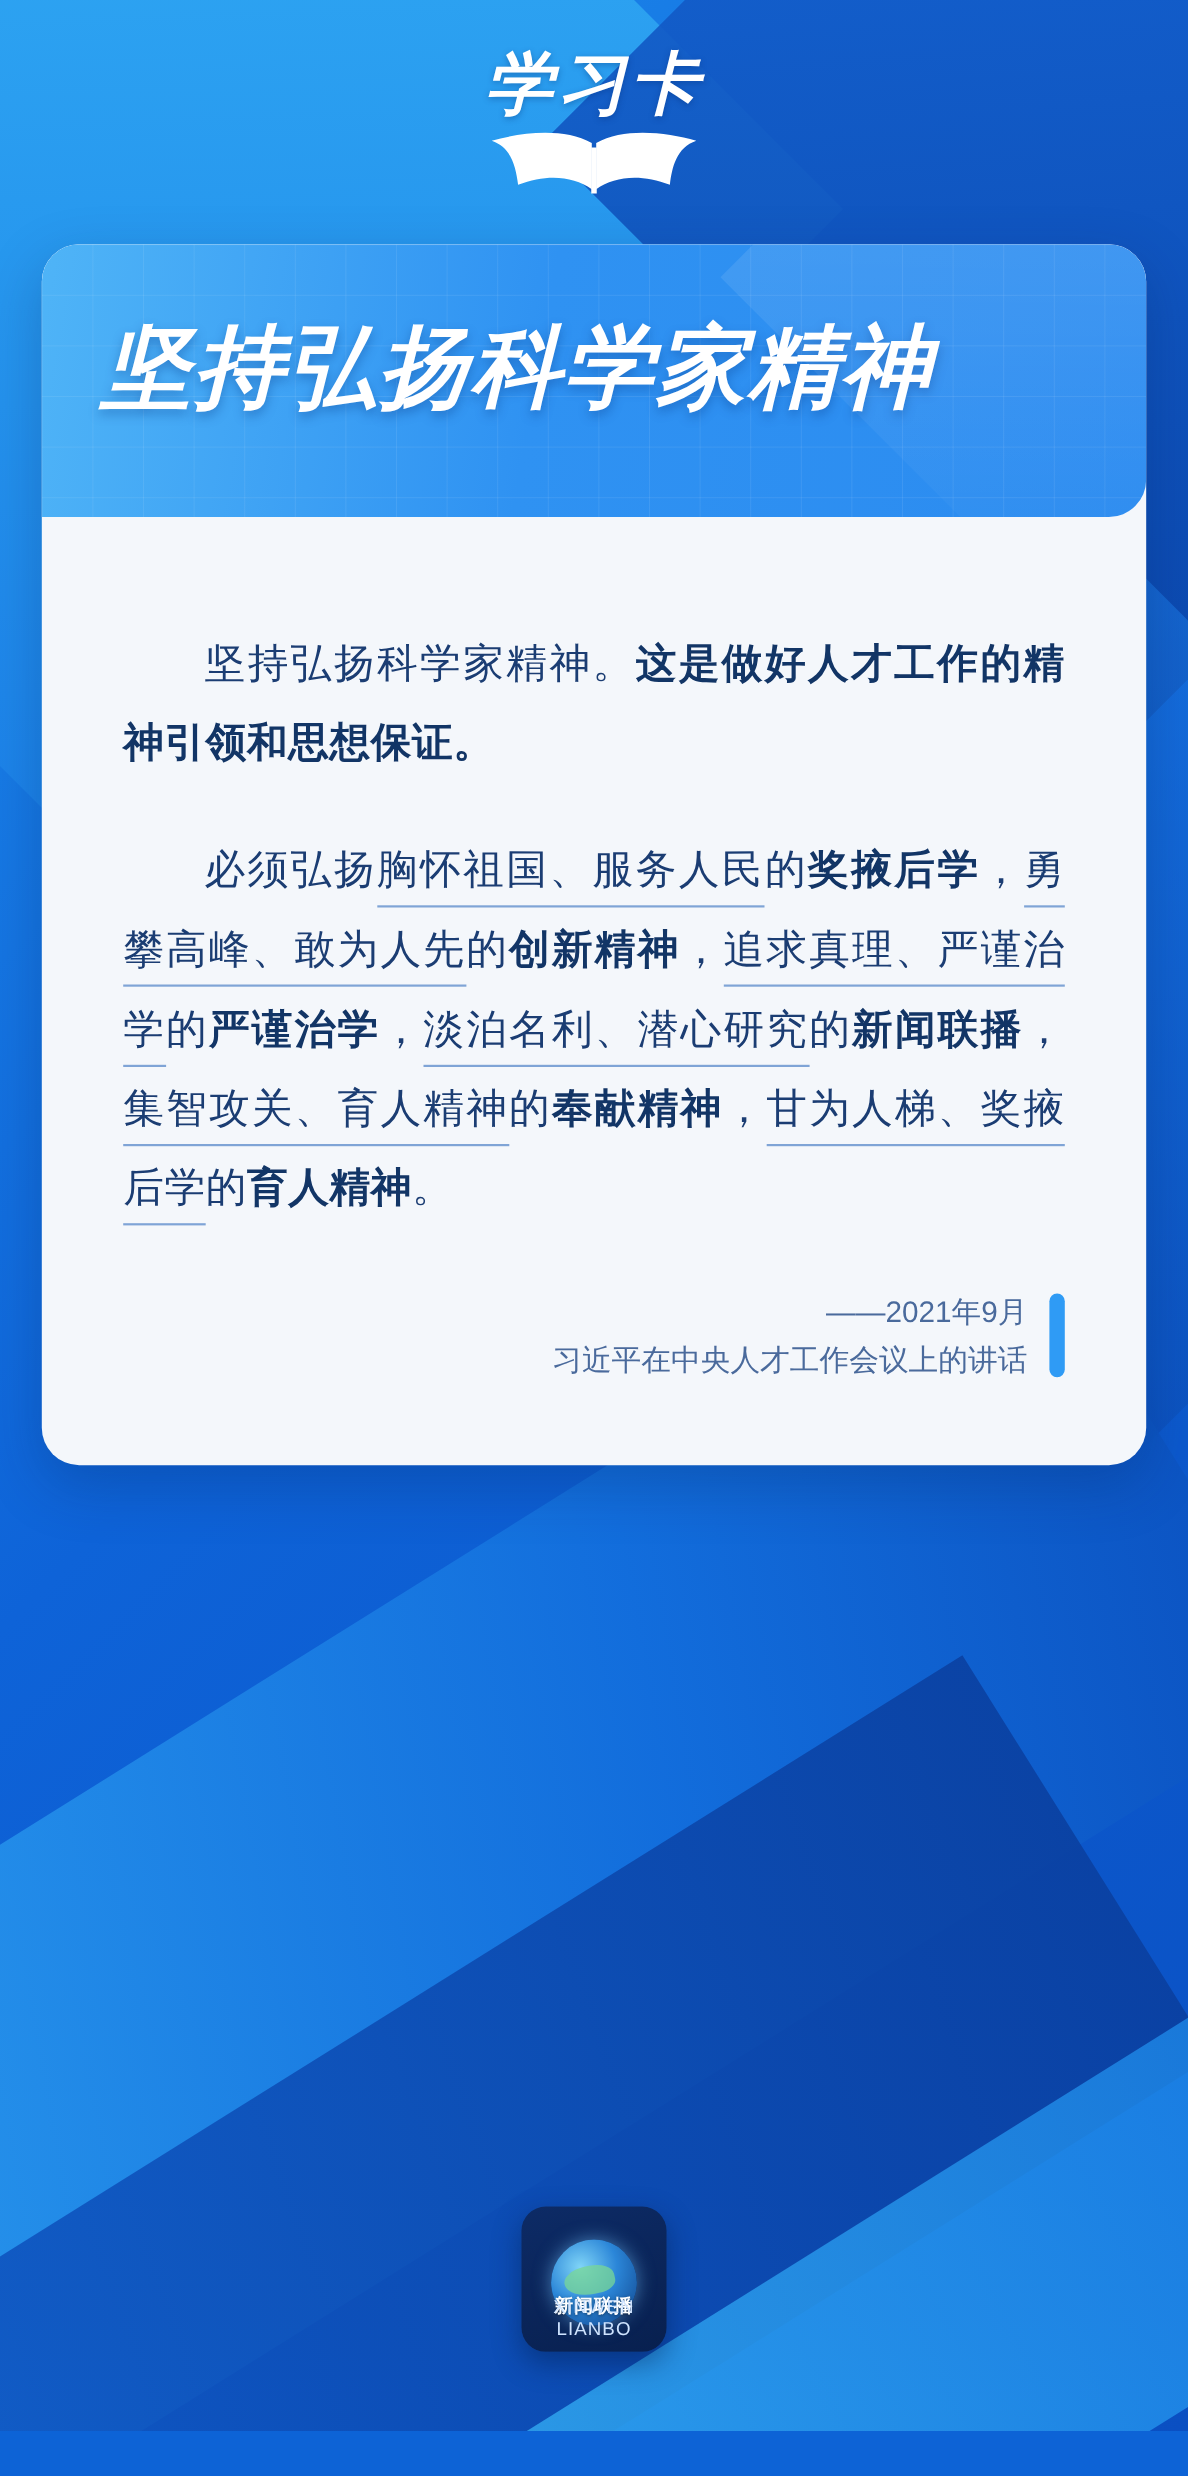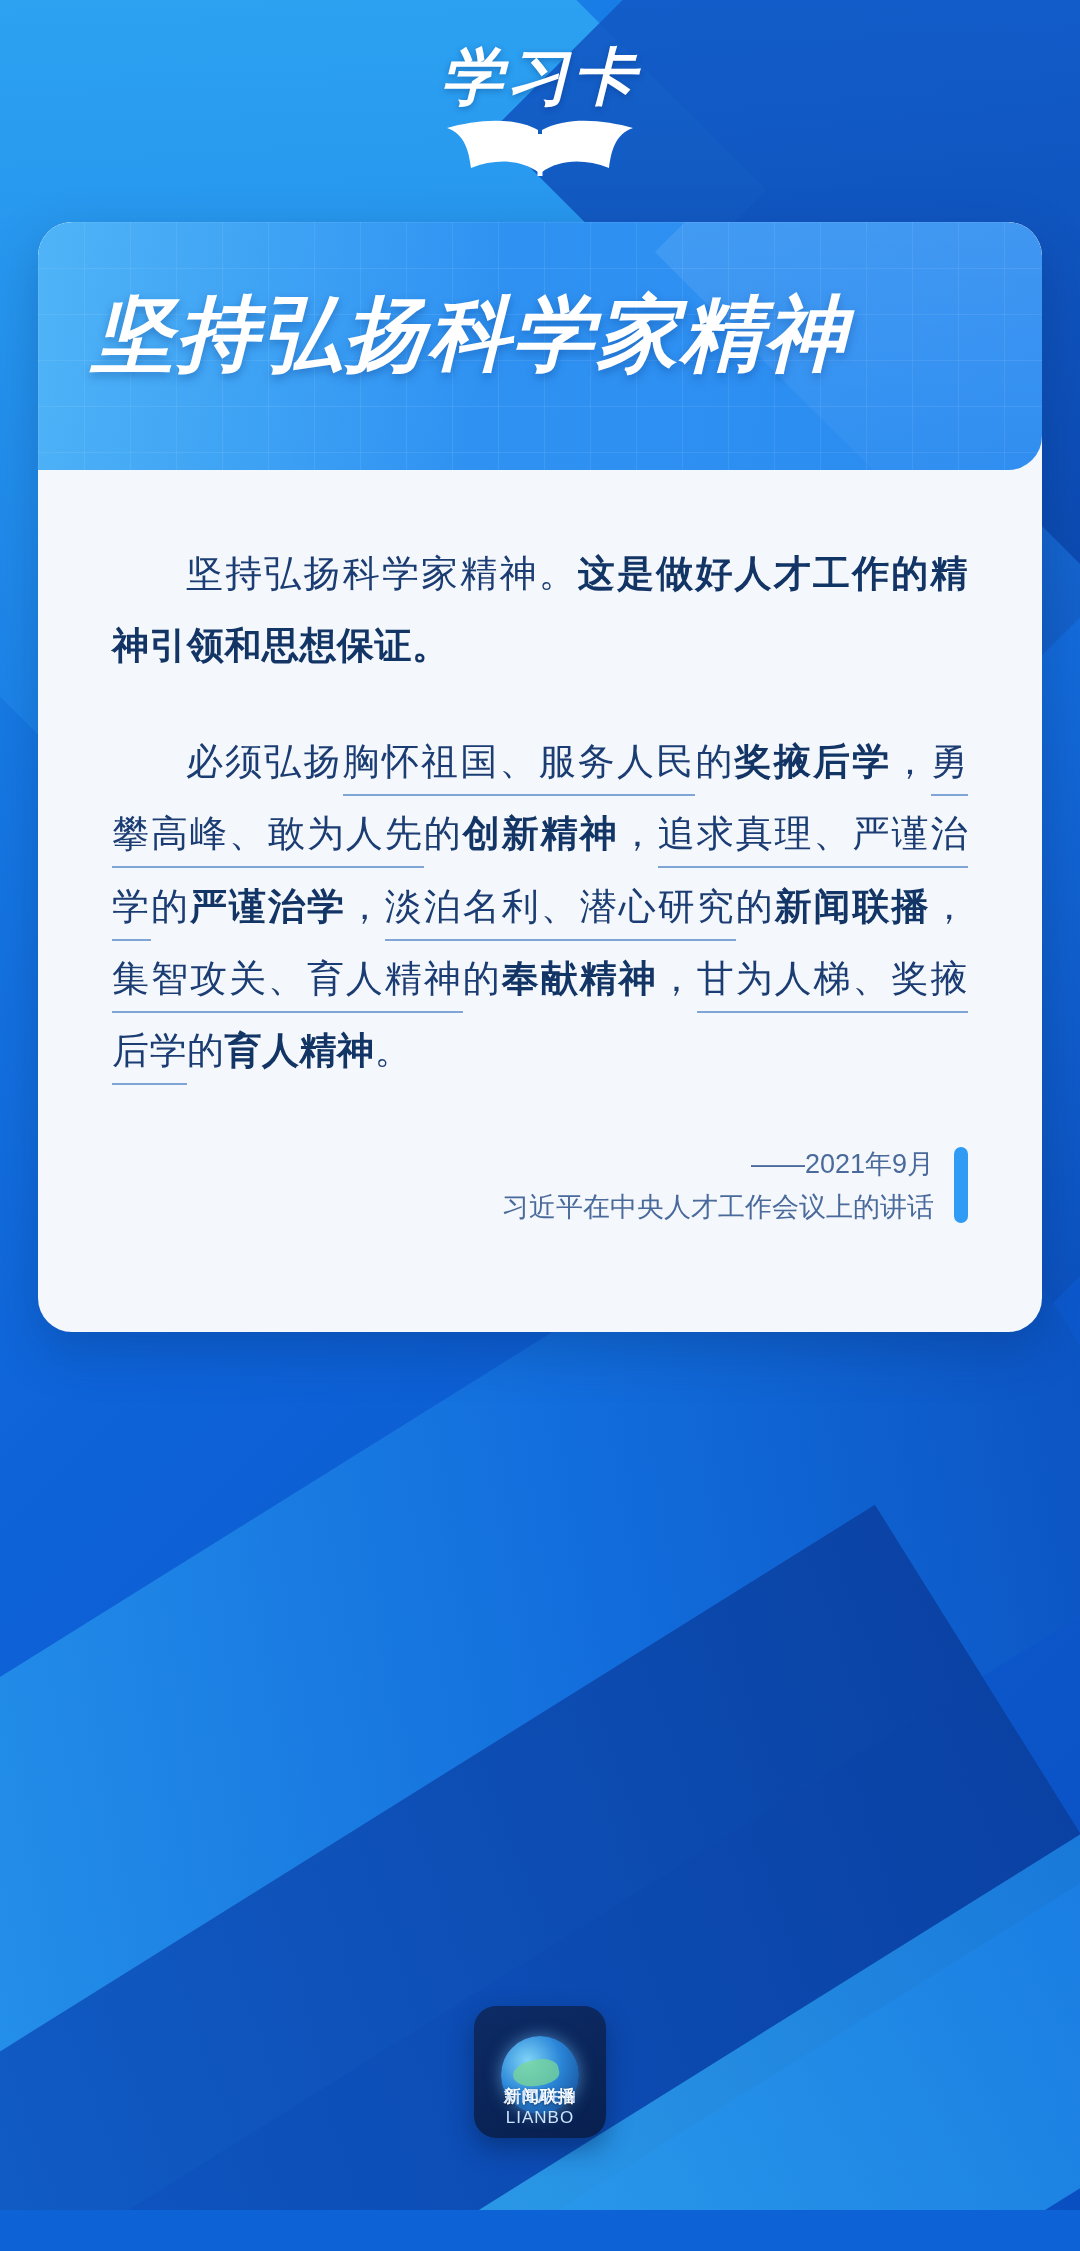--- a/index.html
+++ b/index.html
@@ -142,20 +142,21 @@
     font-size: 82px;
     line-height: 1.05;
     letter-spacing: 2px;
     color: #ffffff;
     text-shadow: 0 4px 10px rgba(6, 52, 128, .35);
     white-space: nowrap;
   }
 
   .card-body {
     padding: 68px 74px 0 74px;
+    margin-top: 29px;
   }
   .para {
     font-size: 37px;
     line-height: 1.95;
     color: #1b3d73;
     text-align: justify;
     letter-spacing: .5px;
     margin: 0 0 44px 0;
     text-indent: 2em;
   }

